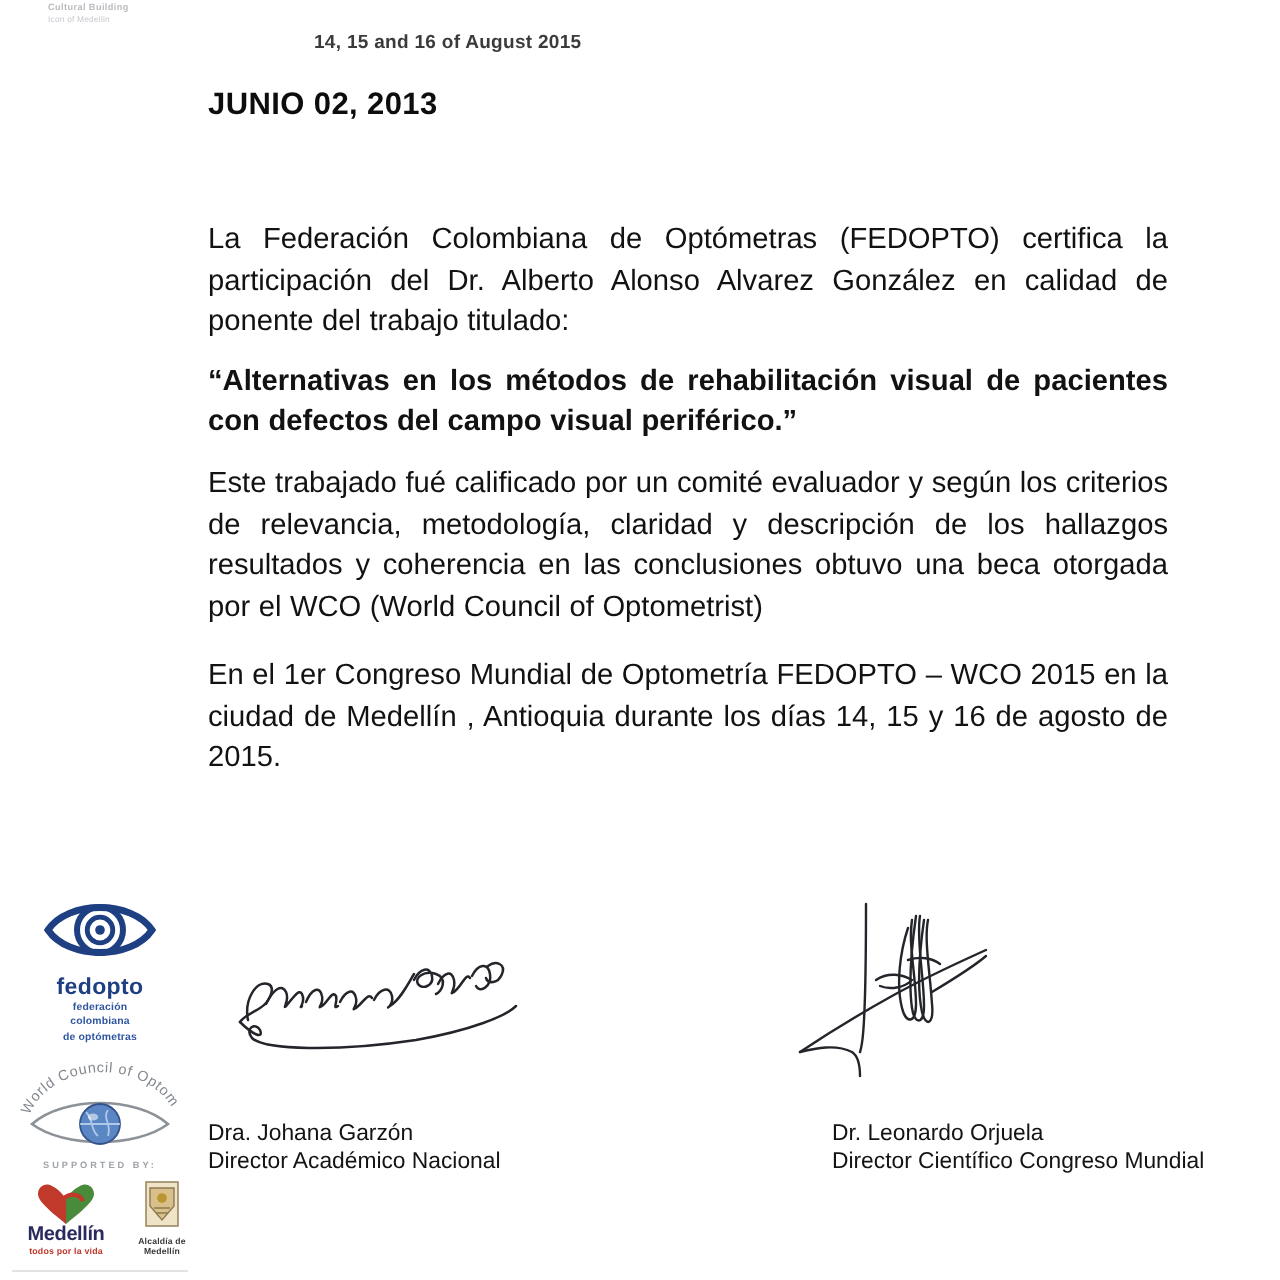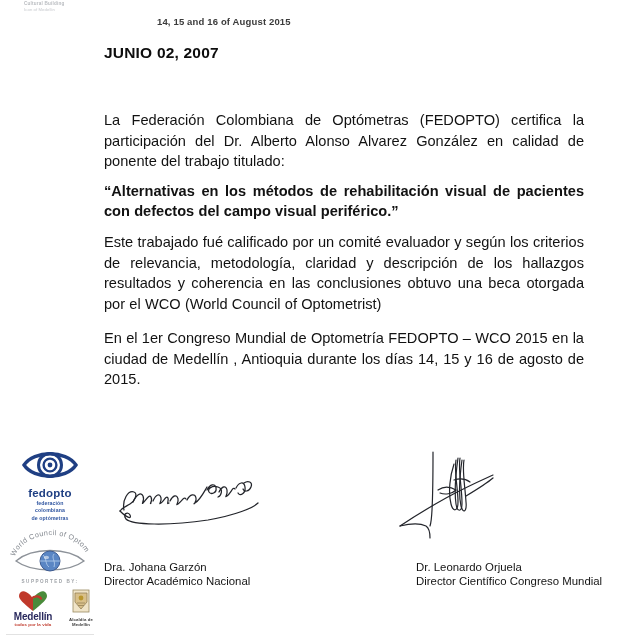--- a/index.html
+++ b/index.html
@@ -207,21 +207,21 @@
   <div class="header-band">
 
     <div class="venue-logo">
       <span class="vl-line1">Cultural Building</span>
       <span class="vl-line2">Icon of Medellin</span>
     </div>
 
     <div class="header-dates">14, 15 and 16 of August 2015</div>
   </div>
 
-  <div class="doc-date">JUNIO 02,  2007</div>
+  <div class="doc-date">JUNIO 02,  2013</div>
 
   <div class="para title-quote">“Alternativas en los métodos de rehabilitación visual de pacientes con defectos del campo visual periférico.”</div>
 
   <div class="para p1">La Federación Colombiana de Optómetras (FEDOPTO) certifica la participación del Dr. Alberto Alonso Alvarez González en calidad de ponente del  trabajo titulado:</div>
 
   <div class="para p2">Este trabajado fué calificado por un comité evaluador y según los criterios de relevancia, metodología, claridad y descripción de los hallazgos resultados y coherencia en las conclusiones obtuvo una beca otorgada por el WCO (World Council of Optometrist)</div>
 
   <div class="para p3">En el 1er Congreso Mundial de Optometría FEDOPTO – WCO 2015 en la ciudad de Medellín , Antioquia durante los días 14, 15 y 16 de agosto de 2015.</div>
 
   <div class="logo-col">

